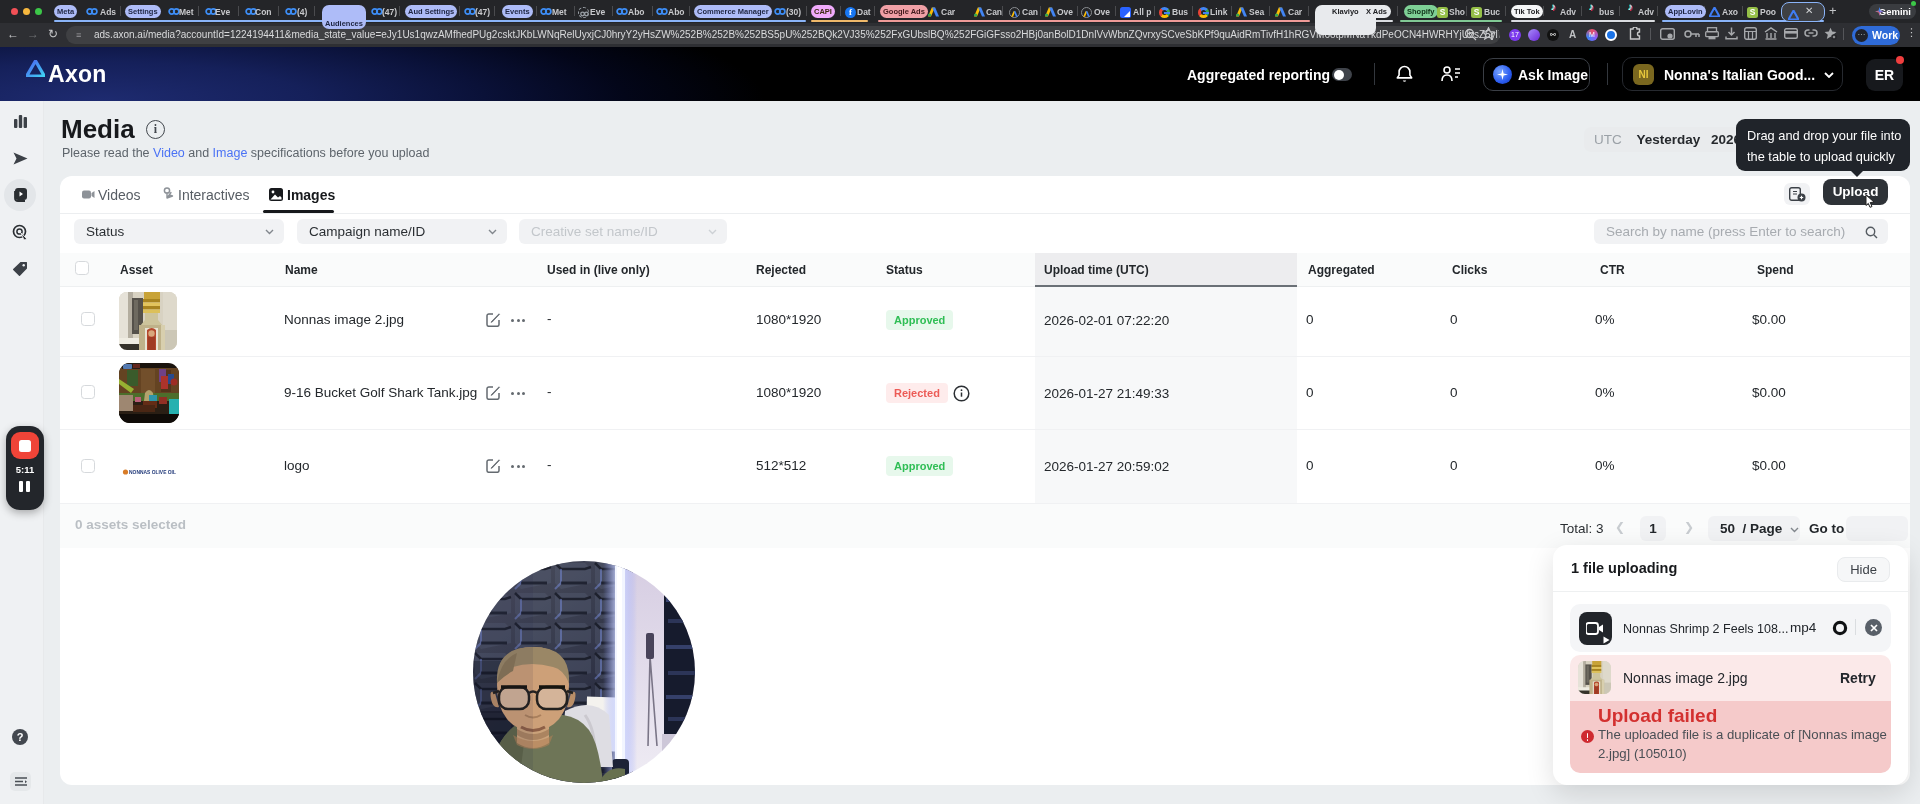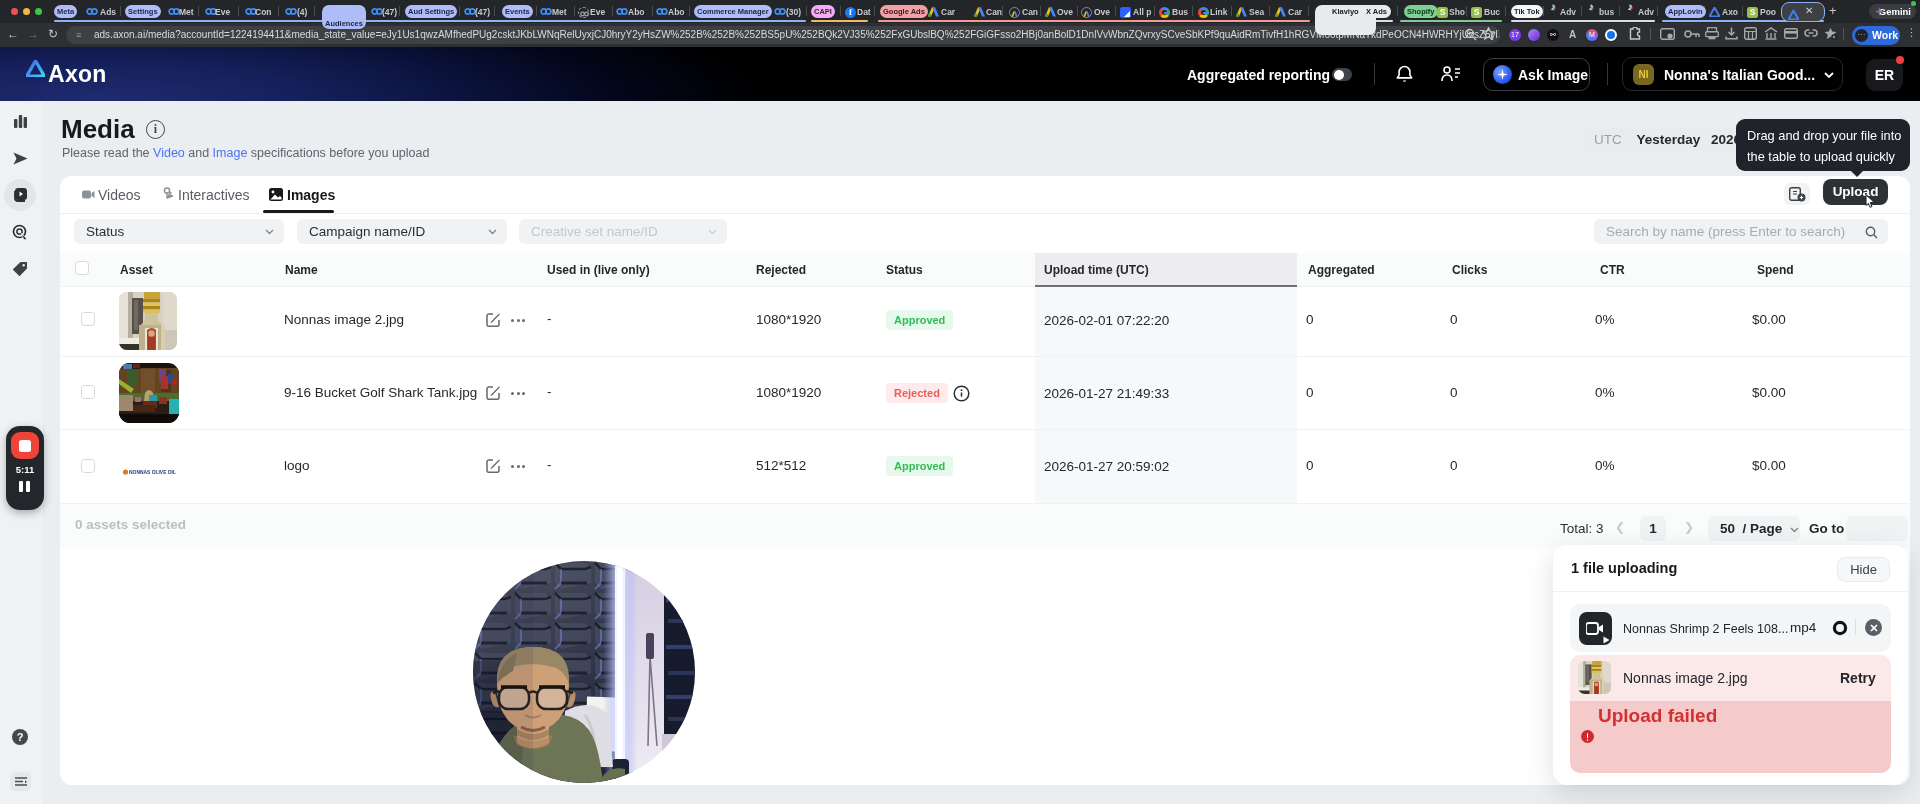--- a/index.html
+++ b/index.html
@@ -781,13 +781,14 @@
     </svg>
   <div class="abs" style="left:70px;top:125px;font-size:14px;color:#22262b;">Nonnas image 2.jpg</div>
   <div class="abs" style="left:287px;top:125px;font-size:14px;font-weight:bold;color:#22262b;">Retry</div>
 
   <div class="abs" style="left:17px;top:156px;width:321px;height:72px;background:#f5caca;border-radius:0 0 10px 10px;"></div>
   <div class="abs" style="left:45px;top:160px;font-size:19px;font-weight:bold;color:#d3302f;">Upload failed</div>
   <div class="abs" style="left:28px;top:185px;width:13px;height:13px;background:#cf2a30;border-radius:50%;">
     <div style="position:absolute;left:5.6px;top:2.5px;width:1.8px;height:5.5px;background:#fff;border-radius:1px;"></div>
     <div style="position:absolute;left:5.6px;top:9.3px;width:1.8px;height:1.8px;background:#fff;border-radius:50%;"></div>
   </div>
+  <div class="abs" style="left:45px;top:181px;width:292px;font-size:13.2px;line-height:18.5px;color:#4a4f55;">The uploaded file is a duplicate of [Nonnas image 2.jpg] (105010)</div>
 </div>
 
 </body></html>

